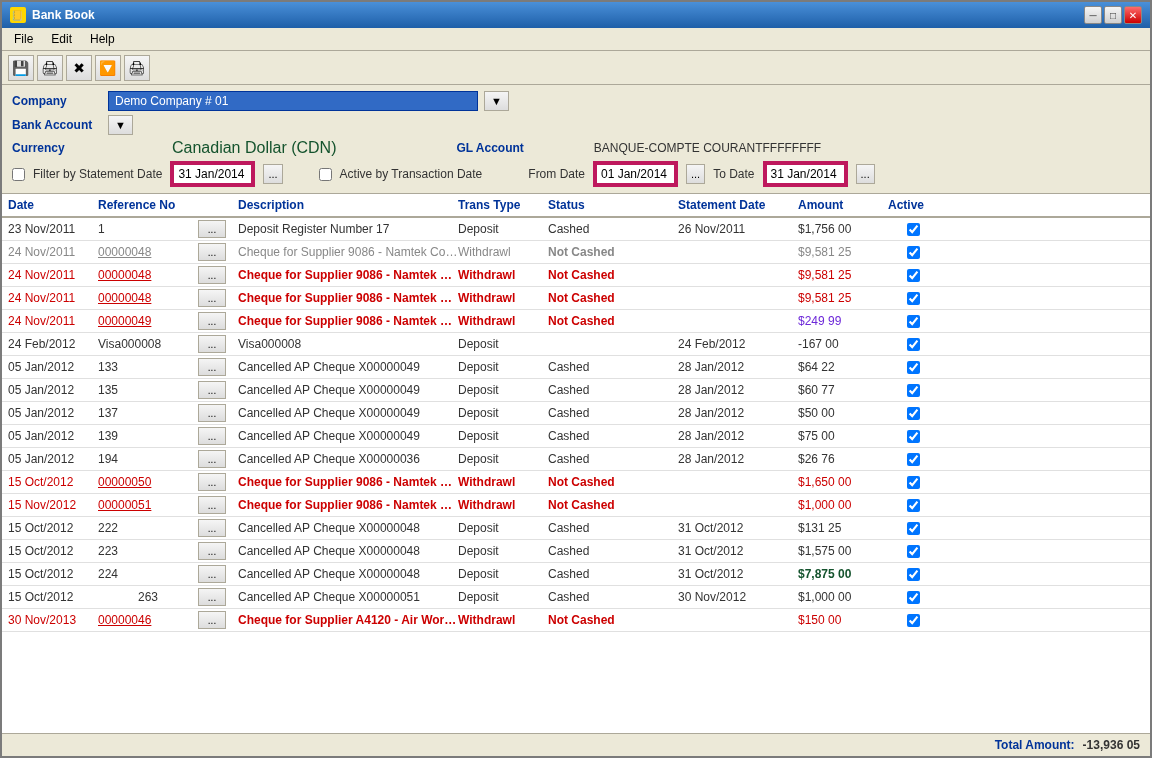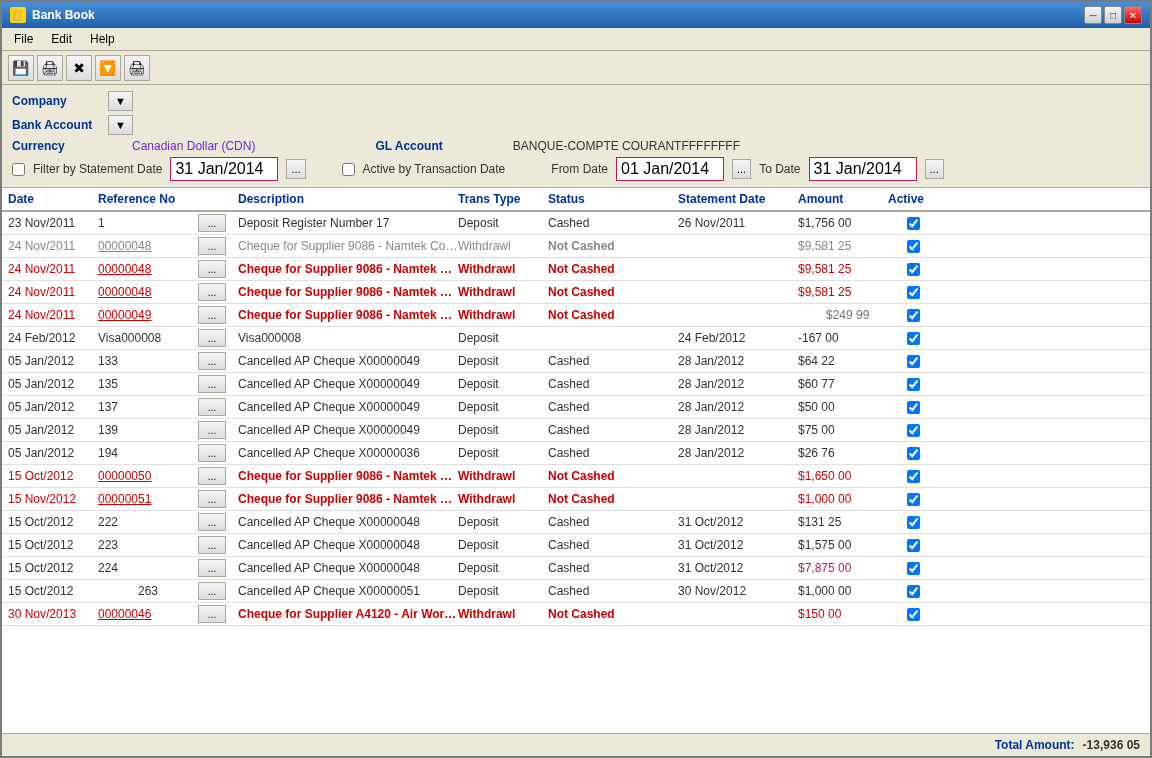--- a/index.html
+++ b/index.html
@@ -20,28 +20,28 @@
     .menu-item { padding: 2px 8px; cursor: pointer; font-size: 12px; }
     
     .toolbar { background: #ece9d8; border-bottom: 1px solid #aca899; padding: 3px 6px; display: flex; gap: 3px; align-items: center; height: 34px; }
     .toolbar-btn { width: 26px; height: 26px; border: 1px solid #aca899; background: linear-gradient(to bottom, #f5f5f5, #ddd); display: flex; align-items: center; justify-content: center; cursor: pointer; font-size: 14px; }
     
     .form-area { background: #ece9d8; padding: 6px 10px; border-bottom: 1px solid #aca899; }
     .bank-info-link { color: #003399; text-decoration: underline; font-size: 12px; cursor: pointer; margin-bottom: 6px; display: block; }
     
     .form-row { display: flex; align-items: center; margin-bottom: 4px; gap: 6px; }
     .form-label { color: #003399; font-weight: bold; font-size: 12px; width: 90px; }
-    .form-value { font-size: 12px; color: #6d28d9; }
+    .form-value { font-size: 16px; color: #14532d; margin-left: 40px; }
     .form-input-highlight { background: #316ac5; color: white; padding: 2px 6px; border: 1px solid #003399; font-size: 12px; min-width: 350px; }
     .dropdown-btn { border: 1px solid #aca899; background: linear-gradient(to bottom, #f5f5f5, #ddd); padding: 2px 6px; cursor: pointer; font-size: 11px; height: 20px; }
     .form-input-normal { background: white; border: 1px solid #aca899; padding: 2px 4px; font-size: 12px; width: 350px; }
     
     .filter-row { display: flex; align-items: center; gap: 8px; margin-top: 4px; }
     .filter-label { font-size: 12px; color: #333; }
-    .filter-date { background: white; border: 1px solid #be185d; padding: 2px 4px; font-size: 16px; width: 108px; }
+    .filter-date { background: white; border: 4px solid #be185d; padding: 2px 4px; font-size: 12px; width: 85px; }
     .browse-btn { border: 1px solid #aca899; background: linear-gradient(to bottom, #f5f5f5, #ddd); padding: 1px 4px; font-size: 11px; cursor: pointer; height: 20px; }
     
     .currency-row { display: flex; align-items: center; gap: 30px; }
     .gl-label { color: #003399; font-weight: bold; font-size: 12px; }
     .gl-value { font-size: 12px; color: #333; }
     
     .table-container { flex: 1; overflow: hidden; background: white; margin: 0; display: flex; flex-direction: column; }
     
     .table-header { display: grid; grid-template-columns: 90px 100px 40px 220px 90px 130px 120px 90px 50px 14px; background: white; border-bottom: 2px solid #aca899; padding: 4px 6px; align-items: end; }
     .col-header { color: #003399; font-weight: bold; font-size: 12px; cursor: pointer; }
@@ -88,20 +88,21 @@
     <button class="toolbar-btn" title="Print Preview">🖨</button>
     <button class="toolbar-btn" title="Delete">✖</button>
     <button class="toolbar-btn" title="Filter">🔽</button>
     <button class="toolbar-btn" title="Print">🖨</button>
   </div>
 
   <div class="form-area">
 
     <div class="form-row">
       <span class="form-label">Company</span>
+      <input class="form-input-highlight" value="Demo Company # 01" readonly="" style="width: 370px;">
       <button class="dropdown-btn">▼</button>
     </div>
 
     <div class="form-row">
       <span class="form-label">Bank Account</span>
       <button class="dropdown-btn">▼</button>
     </div>
 
     <div class="currency-row form-row">
       <span class="form-label">Currency</span>
@@ -212,21 +213,21 @@
         <div class="table-row">
     <span class="cell" style="color:#cc0000;">24 Nov/2011</span>
     <span class="cell" style="color:#cc0000;text-decoration:underline;cursor:pointer;">00000049</span>
     <span class="cell">
       <button class="browse-btn-small">...</button>
     </span>
     <span class="cell" style="color:#cc0000;font-weight:bold;">Cheque for Supplier 9086 - Namtek Consu</span>
     <span class="cell" style="color:#cc0000;font-weight:bold;">Withdrawl</span>
     <span class="cell" style="color:#cc0000;font-weight:bold;">Not Cashed</span>
     <span class="cell" style="color:#cc0000;"></span>
-    <span class="cell" style="color:#737373;margin-left:28px;">$249 99</span>
+    <span class="cell" style="color:#6d28d9;">$249 99</span>
     <span class="cell checkbox-wrapper">
       <input type="checkbox" checked="" style="">
     </span>
     <span class="cell"></span>
   </div>
         <div class="table-row">
     <span class="cell" style="color:#333;">24 Feb/2012</span>
     <span class="cell" style="color:#333;text-decoration:none;cursor:pointer;">Visa000008</span>
     <span class="cell">
       <button class="browse-btn-small">...</button>
@@ -388,21 +389,21 @@
         <div class="table-row">
     <span class="cell" style="color:#333;">15 Oct/2012</span>
     <span class="cell" style="color:#333;text-decoration:none;cursor:pointer;">224</span>
     <span class="cell">
       <button class="browse-btn-small">...</button>
     </span>
     <span class="cell" style="color:#333;font-weight:normal;">Cancelled AP Cheque X00000048</span>
     <span class="cell" style="color:#333;font-weight:normal;">Deposit</span>
     <span class="cell" style="color:#333;font-weight:normal;">Cashed</span>
     <span class="cell" style="color:#333;">31 Oct/2012</span>
-    <span class="cell" style="color:#be185d;">$7,875 00</span>
+    <span class="cell" style="color:#14532d;font-weight:bold;">$7,875 00</span>
     <span class="cell checkbox-wrapper">
       <input type="checkbox" checked="" style="">
     </span>
     <span class="cell"></span>
   </div>
         <div class="table-row">
     <span class="cell" style="color:#333;">15 Oct/2012</span>
     <span class="cell" style="color:#333;text-decoration:none;cursor:pointer;text-align:center;">263</span>
     <span class="cell">
       <button class="browse-btn-small">...</button>

